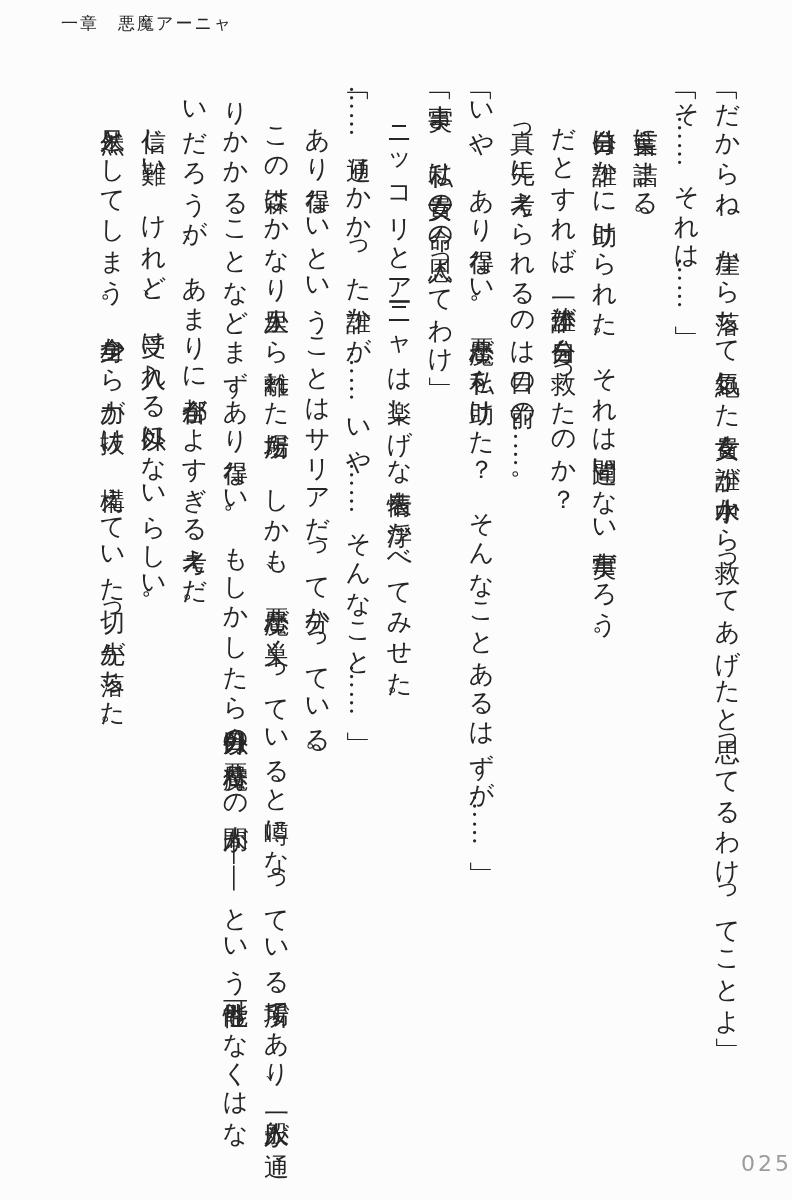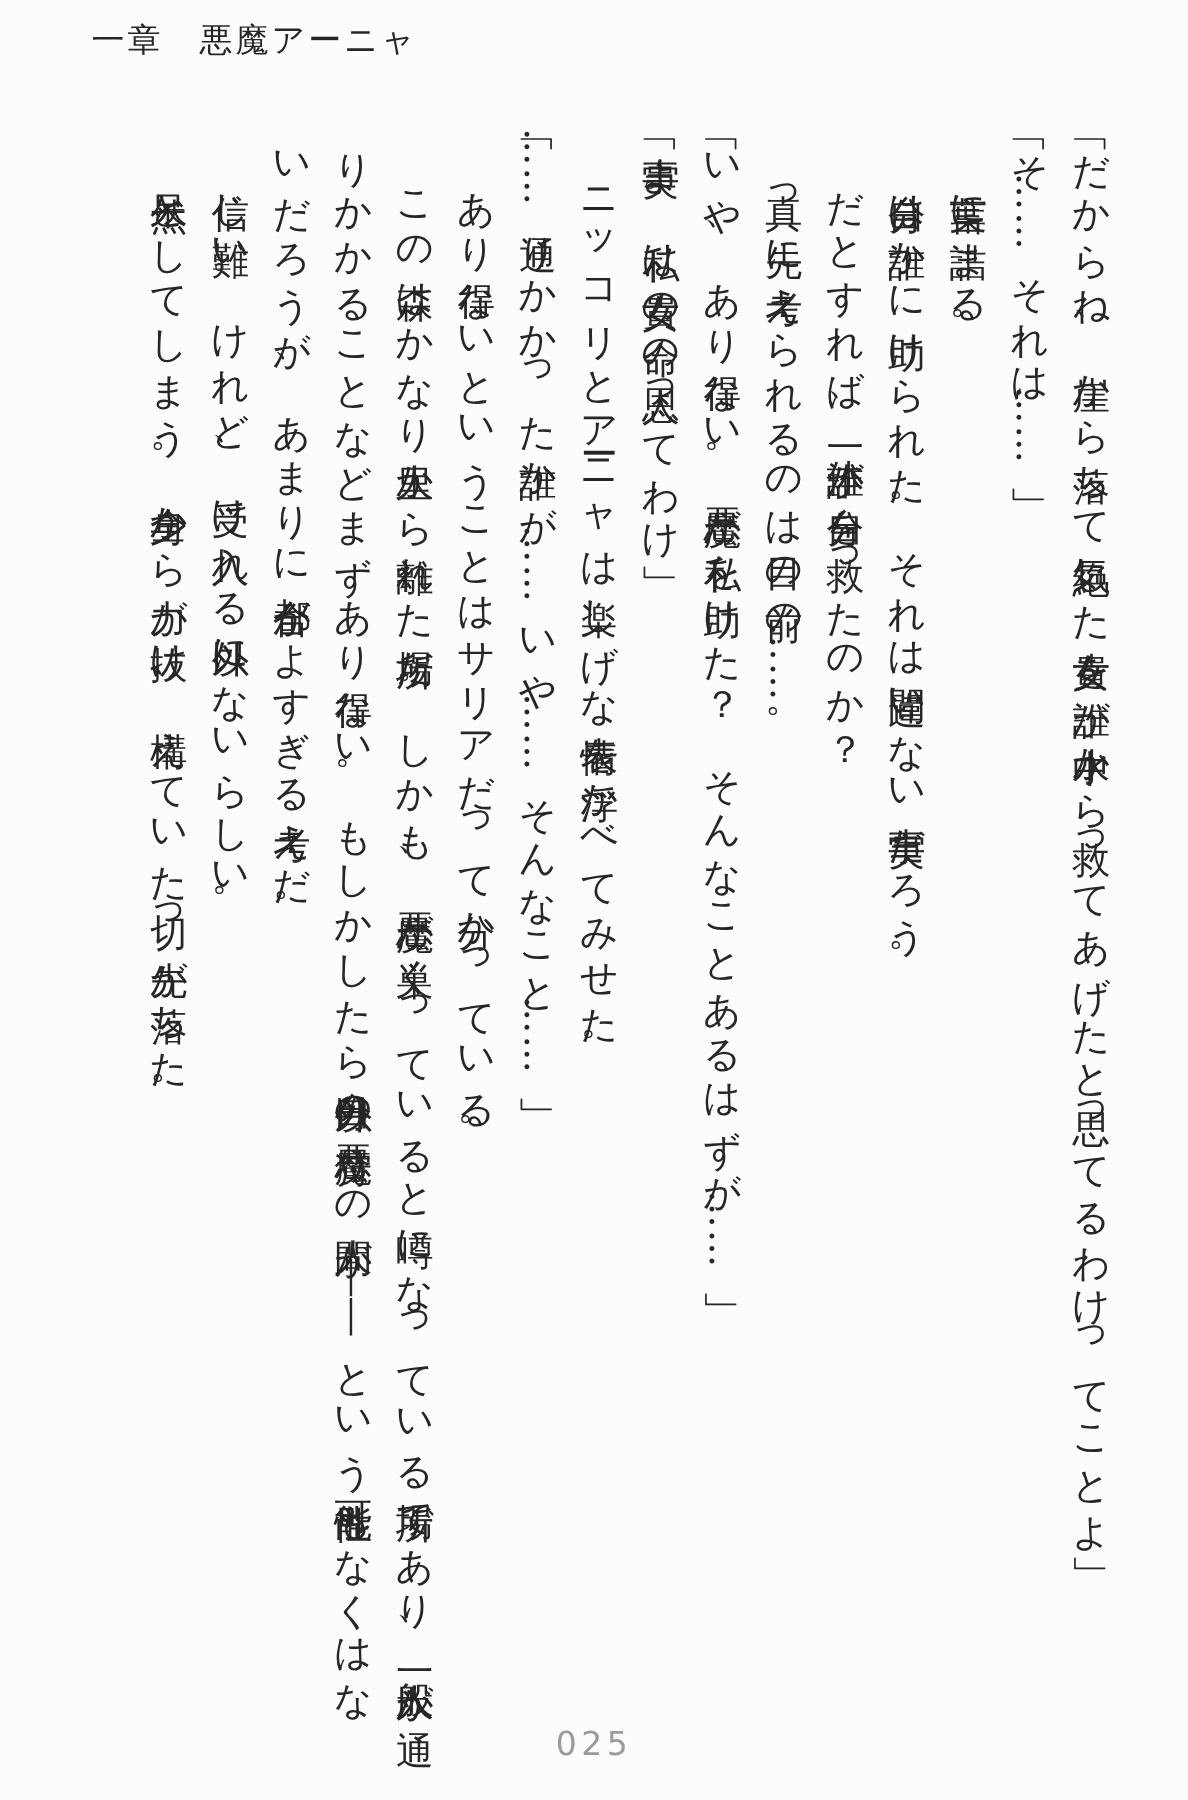--- a/index.html
+++ b/index.html
@@ -10,21 +10,21 @@
     overflow: hidden;
     font-family: "DejaVu Serif", "Liberation Serif", serif;
   }
   .page {
     position: absolute; inset: 0;
     color: #262626;
   }
   .chapter-header {
     position: absolute;
     left: 61px; top: 12px;
-    font-size: 22px;
+    font-size: 17px;
     letter-spacing: 2px;
     white-space: nowrap;
   }
   .body-text {
     position: absolute;
     top: 84px;
     right: 44px;
     height: 1056px;
     writing-mode: vertical-rl;
     text-orientation: mixed;
@@ -66,15 +66,15 @@
       <p>「いや、あり得ない。悪魔が私を助けた？　そんなことあるはずが……」</p>
       <p>「事実よ。私は貴女の命の恩人ってわけ」</p>
       <p class="indent">ニッコリとアーニャは楽しげな表情を浮かべてみせた。</p>
       <p>「……通りかかった誰かが……いや……そんなこと……」</p>
       <p class="indent">あり得ないということはサリアだって分かっている。</p>
       <p class="indent">この森はかなり人里から離れた場所だ。しかも、悪魔が巣くっていると噂になっている場所であり、一般人が通りかかることなどまずあり得ない。もしかしたら自分以外の悪魔狩りの人間が――という可能性もなくはないだろうが、あまりに都合がよすぎる考えだ。</p>
       <p class="indent">信じ難い。けれど、受け入れる以外にないらしい。</p>
       <p class="indent">呆然としてしまう。全身から力が抜け、構えていた切っ先が落ちた。</p>
     </div>
 
-  <div class="page-number" style="color: rgb(155, 155, 155);">025</div>
+  <div class="page-number" style="color: rgb(155, 155, 155); text-align: right;">025</div>
 
 </div>
 
 </body></html>

